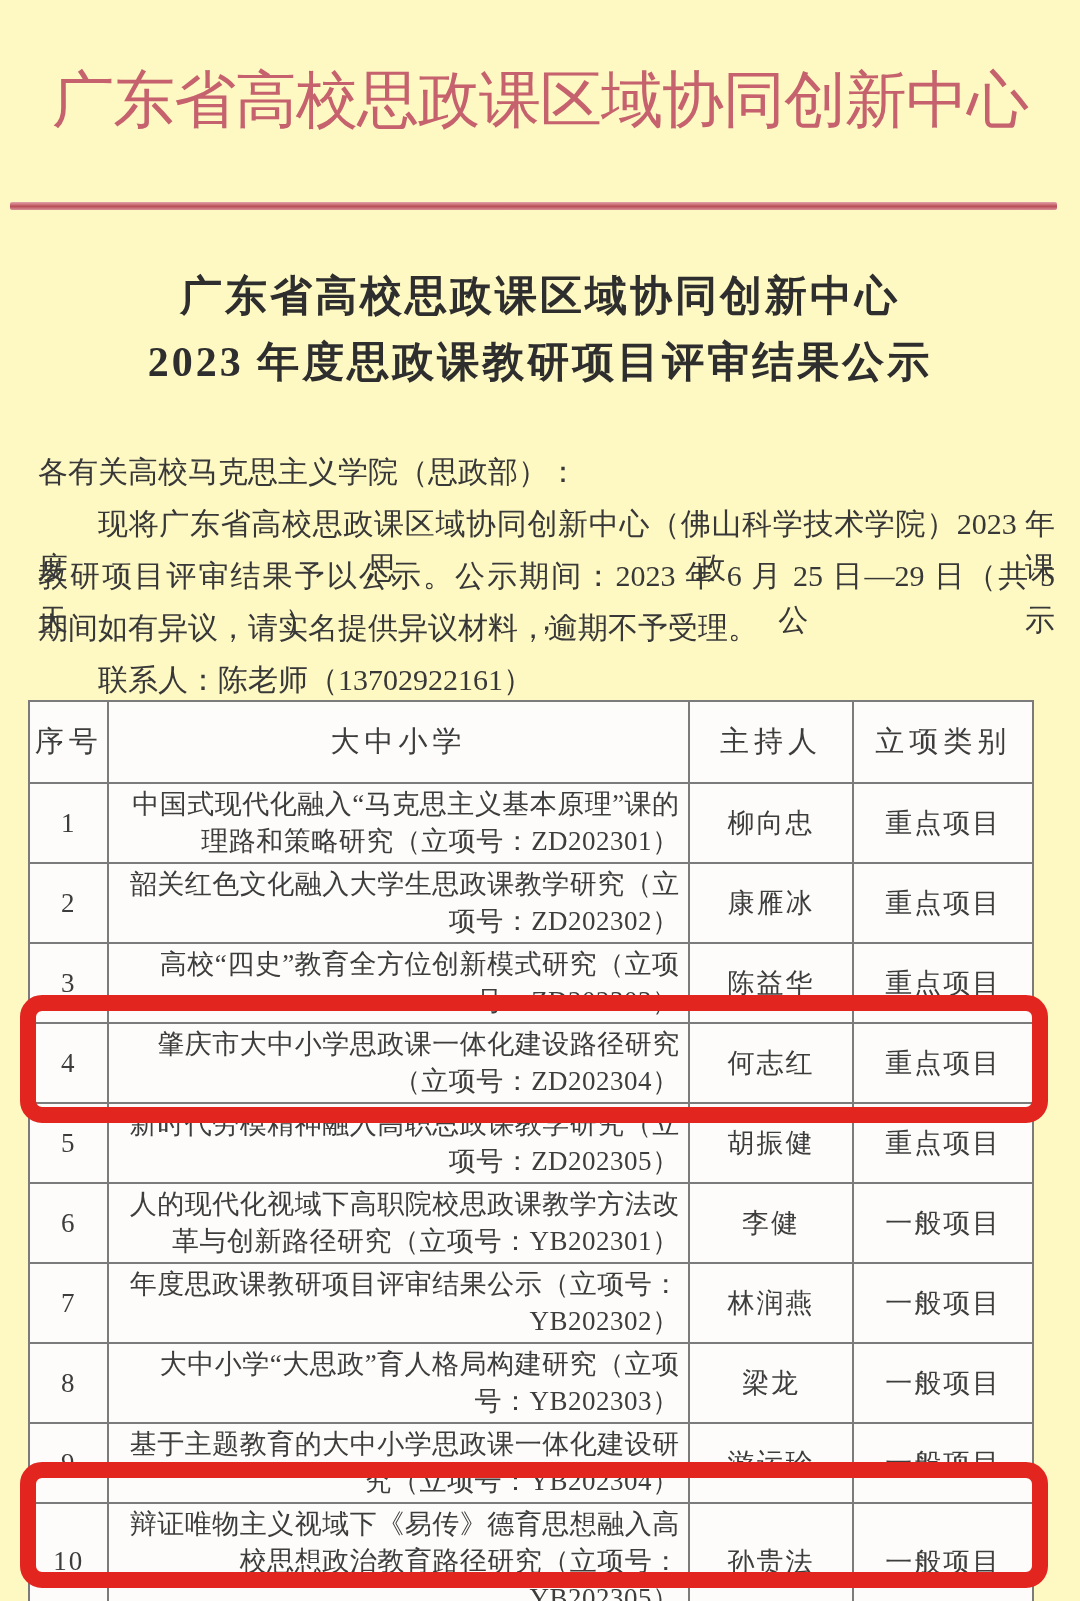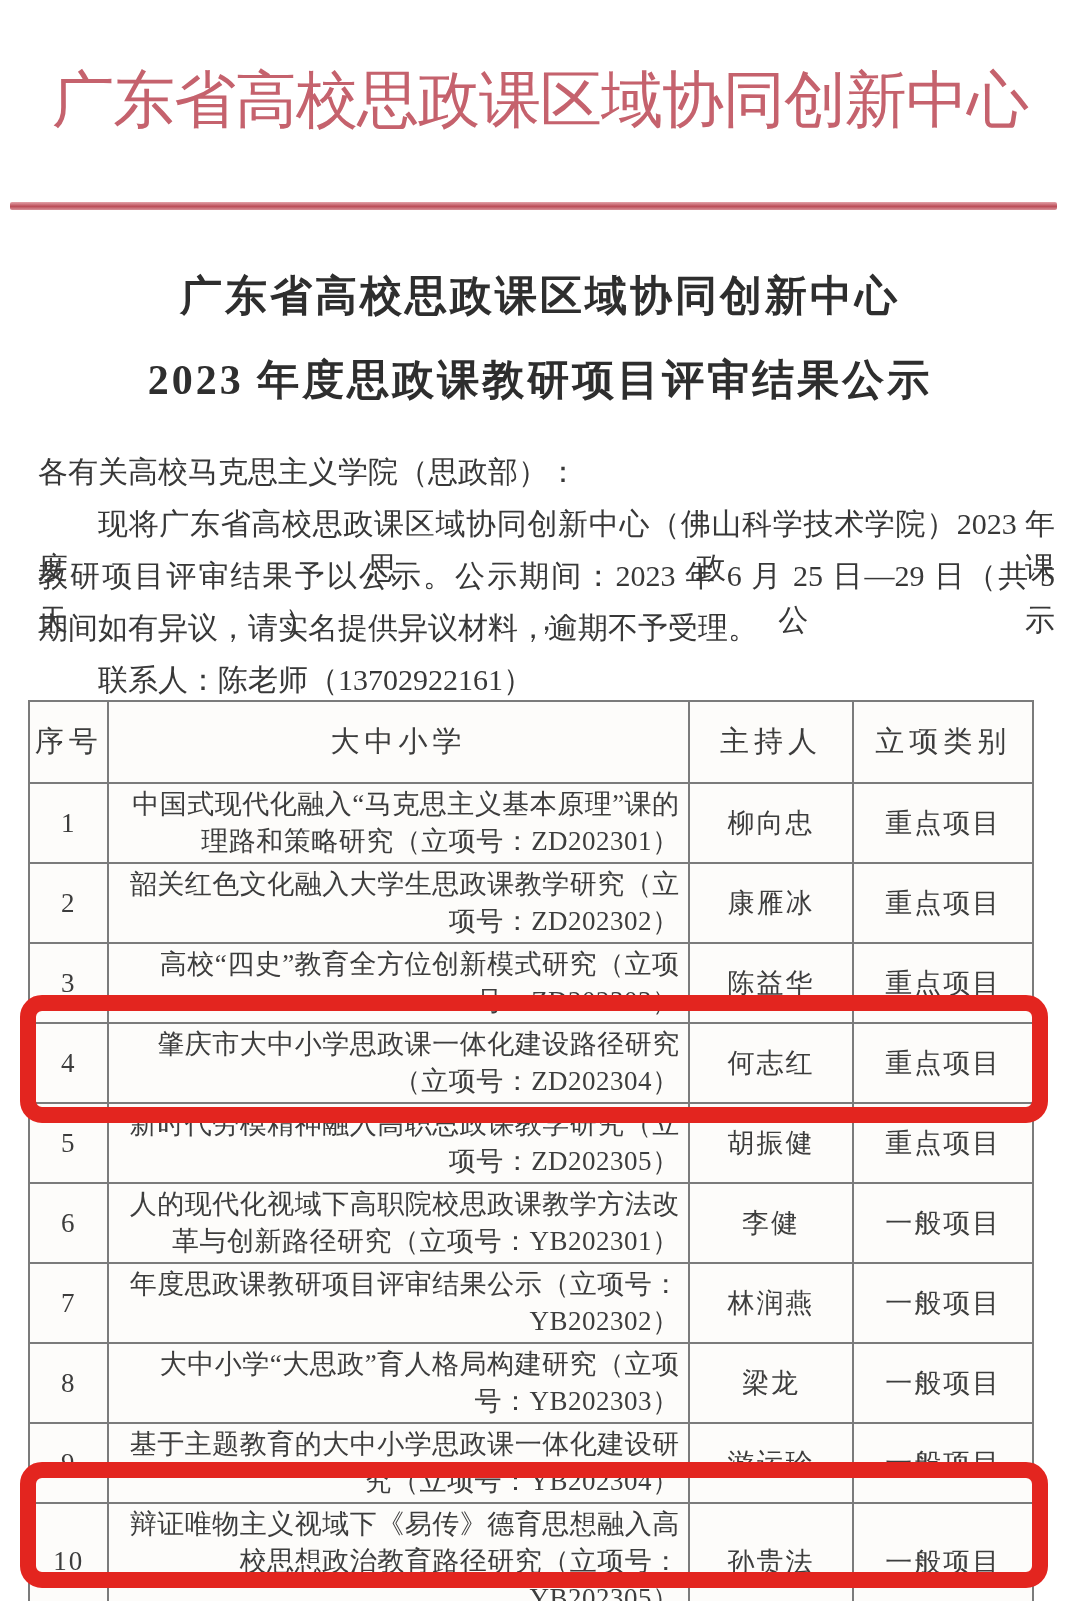--- a/index.html
+++ b/index.html
@@ -1,21 +1,21 @@
 <!DOCTYPE html>
 <html><head>
 <meta charset="utf-8">
 <style>
   html, body { margin: 0; padding: 0; background: #e9e9e9; }
   .page {
     position: relative;
     width: 1080px;
     height: 1601px;
     margin: 0 auto;
-    background: #ffffff;
+    background: #fef9c3;
     overflow: hidden;
     font-family: "Liberation Serif", "DejaVu Serif", serif;
     color: #3a3a3a;
   }
 
   
   .letterhead {
     position: absolute;
     top: 58px; left: 0; right: 0;
     text-align: center;
@@ -37,21 +37,21 @@
     position: absolute;
     left: 0; right: 0;
     text-align: center;
     font-weight: bold;
     font-size: 42px;
     letter-spacing: 3px;
     color: #2e2e2e;
     white-space: nowrap;
   }
   .doc-title.t1 { top: 268px; }
-  .doc-title.t2 { top: 352px; }
+  .doc-title.t2 { top: 334px; }
 
   
   .body-text {
     position: absolute;
     top: 450px; left: 38px; right: 25px;
     font-size: 30px;
     color: #383838;
   }
   .body-text .bline {
     display: block;

